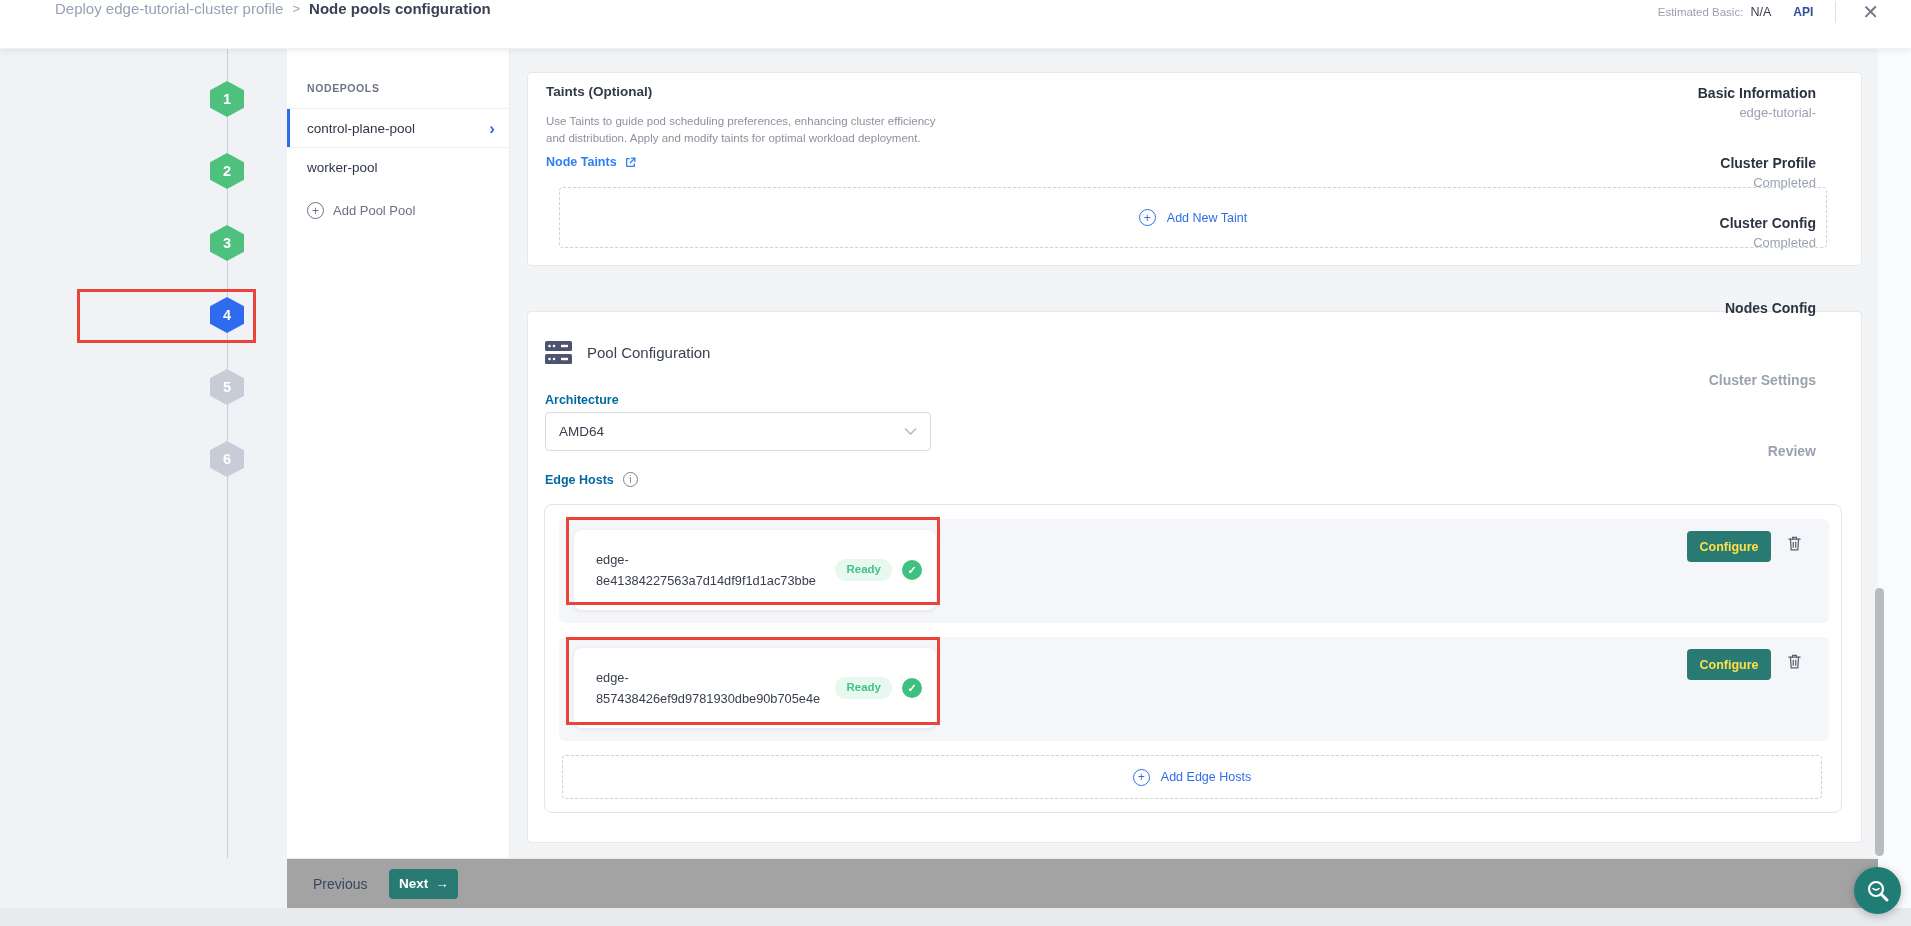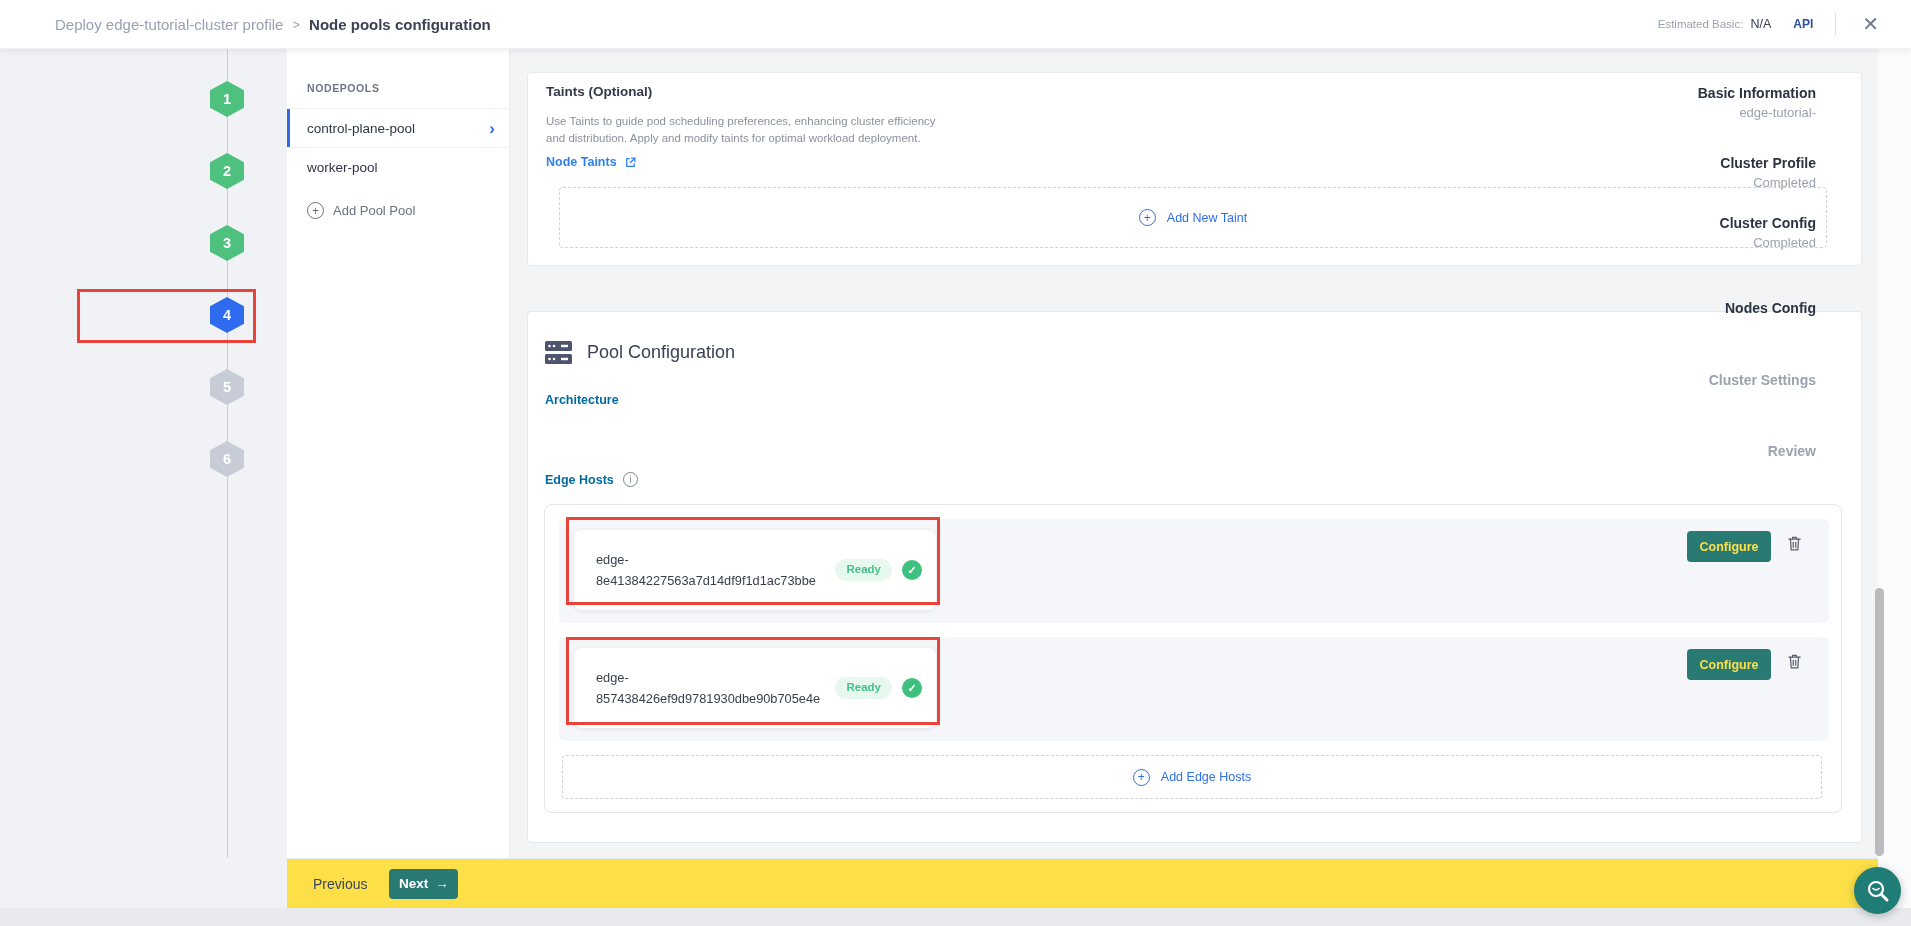--- a/index.html
+++ b/index.html
@@ -6,21 +6,21 @@
     --teal:#2a7a74; --blue:#2e6bee; --link-blue:#2d6fe8; --green:#4fc17e;
     --ready-green:#43c287; --annotation-red:#e8443a;
   }
   *{box-sizing:border-box;margin:0;padding:0;font-family:"Liberation Sans",sans-serif;}
   html,body{width:1911px;height:926px;overflow:hidden;}
   body{background:#eceef1;position:relative;color:#39404f;}
 
   
   .header{position:absolute;left:0;top:0;width:1911px;height:49px;background:#fff;
     border-bottom:1px solid #eef0f3;box-shadow:0 2px 6px rgba(25,35,60,.07);z-index:30;
-    display:flex;align-items:center;}
+    display:flex;align-items:flex-start;}
   .crumbs{margin-left:55px;font-size:15px;display:flex;gap:9px;align-items:center;}
   .crumb-1{color:#98a0b3;font-weight:500;}
   .crumb-sep{color:#9aa2b4;font-size:13px;}
   .crumb-2{color:#3b4254;font-weight:600;}
   .header-right{margin-left:auto;display:flex;align-items:center;padding-right:28px;gap:22px;}
   .rate{display:flex;align-items:baseline;gap:7px;}
   .rate-label{font-size:11.5px;color:#9aa0ad;}
   .rate-value{font-size:12.5px;color:#39404f;font-weight:500;}
   .api-link{font-size:12px;font-weight:600;color:#2c4f9c;cursor:pointer;}
   .hdr-divider{width:1px;height:22px;background:#dde0e6;}
@@ -63,21 +63,21 @@
   .taints-title{position:absolute;left:18px;top:11px;font-size:13.5px;font-weight:700;color:#333a49;}
   .taints-desc{position:absolute;left:18px;top:40px;width:398px;font-size:11.5px;color:#8b919d;line-height:16.5px;}
   .taints-link{position:absolute;left:18px;top:82px;display:flex;align-items:center;gap:7px;
     font-size:12.5px;font-weight:600;color:#2f7ff2;cursor:pointer;}
   .dashed-btn{position:absolute;border:1.5px dashed #cdd2da;border-radius:4px;background:#fff;
     display:flex;align-items:center;justify-content:center;gap:11px;color:var(--link-blue);
     font-size:12.5px;font-weight:500;cursor:pointer;}
   .dashed-taint{left:31px;top:114px;width:1268px;height:61px;}
 
   .pc-header{position:absolute;left:17px;top:29px;display:flex;align-items:center;gap:15px;}
-  .pc-title{font-size:18px;font-weight:500;color:#3a4153;}
+  .pc-title{font-size:15px;font-weight:500;color:#3a4153;}
   .field-label{font-size:12.5px;font-weight:700;color:#0369a1;}
   .arch-label{position:absolute;left:17px;top:81px;}
   .arch-select{position:absolute;left:17px;top:100px;width:386px;height:39px;border:1px solid #d8dbe2;
     border-radius:4px;background:#fff;display:flex;align-items:center;padding:0 13px;cursor:pointer;}
   .arch-value{font-size:13.5px;color:#39404e;}
   .select-chevron{margin-left:auto;color:#b8bec9;display:flex;}
   .eh-label-row{position:absolute;left:17px;top:160px;display:flex;align-items:center;gap:9px;}
   .info-icon{width:15px;height:15px;border:1.3px solid #7a8291;border-radius:50%;color:#7a8291;
     font-size:10px;display:inline-flex;align-items:center;justify-content:center;font-style:normal;}
 
@@ -91,21 +91,21 @@
   .ready-pill{background:#e7f8ee;color:var(--ready-green);font-size:11.5px;font-weight:600;
     border-radius:12px;padding:5px 11px;line-height:1;}
   .check-circle{width:20px;height:20px;border-radius:50%;background:#3ec07e;color:#fff;font-size:11px;
     font-weight:700;display:flex;align-items:center;justify-content:center;flex:0 0 auto;}
   .cfg-btn{position:absolute;right:58px;top:12px;width:84px;height:31px;background:var(--teal);color:#fde047;
     border:none;border-radius:4px;font-size:12.5px;font-weight:600;cursor:pointer;}
   .trash-btn{position:absolute;right:27px;top:16px;cursor:pointer;display:flex;}
   .dashed-hosts{left:17px;top:250px;width:1260px;height:44px;}
 
   
-  .footer{position:absolute;left:287px;top:858px;width:1591px;height:50px;background:#fde047;
+  .footer{position:absolute;left:287px;top:858px;width:1591px;height:50px;background:#a3a3a3;
     border-top:1px solid #e8eaee;display:flex;align-items:center;z-index:4;}
   .prev-btn{margin-left:26px;font-size:14px;font-weight:500;color:#3a4660;cursor:pointer;background:none;border:none;}
   .next-btn{margin-left:22px;width:69px;height:30px;background:var(--teal);color:#fff;border:none;border-radius:4px;
     font-size:13.5px;font-weight:600;display:flex;align-items:center;justify-content:center;gap:7px;cursor:pointer;}
   .bottom-strip{position:absolute;left:0;top:908px;width:1911px;height:18px;background:#e8eaed;}
 
   
   .annotation{position:absolute;border:3px solid var(--annotation-red);z-index:40;pointer-events:none;}
   .ann-step{left:77px;top:289px;width:179px;height:54px;}
   .ann-host1{left:566px;top:517px;width:374px;height:88px;}
@@ -219,20 +219,28 @@
           <rect x="16" y="3.8" width="7" height="2.4" fill="#fff"></rect>
           <circle cx="4.5" cy="18" r="1.3" fill="#fff"></circle>
             <circle cx="9" cy="18" r="1.3" fill="#fff"></circle>
           <rect x="16" y="16.8" width="7" height="2.4" fill="#fff"></rect>
         </svg>
       </span>
       <span class="pc-title">Pool Configuration</span>
     </div>
 
     <div class="field-label arch-label">Architecture</div>
+    <div class="arch-select">
+      <span class="arch-value">AMD64</span>
+      <span class="select-chevron">
+        <svg width="13" height="9" viewBox="0 0 13 9" fill="none" stroke="currentColor" stroke-width="1.6">
+            <path d="M1 1.5l5.5 5.5L12 1.5"></path>
+          </svg>
+      </span>
+    </div>
 
     <div class="eh-label-row">
       <span class="field-label">Edge Hosts</span>
       <span class="info-icon">i</span>
     </div>
 
     <div class="hosts-container">
 
       <div class="host-band band-0">
         <div class="host-card">

